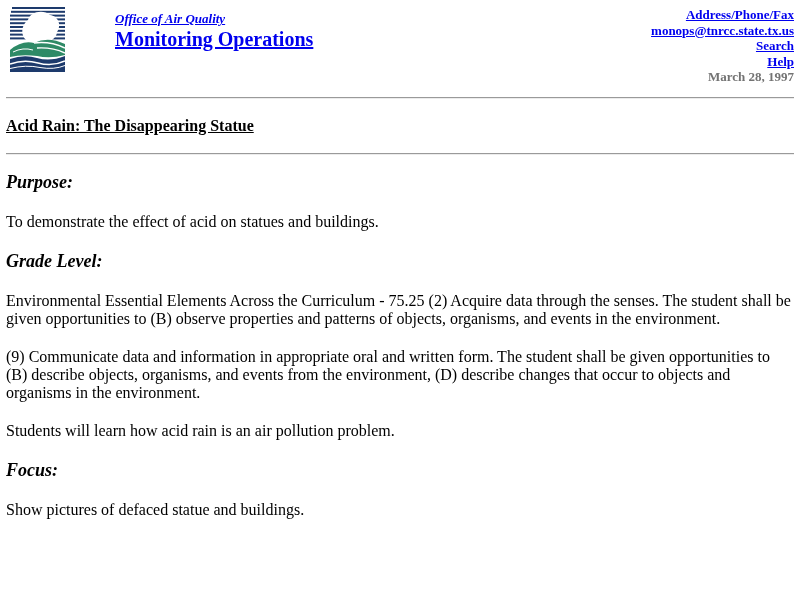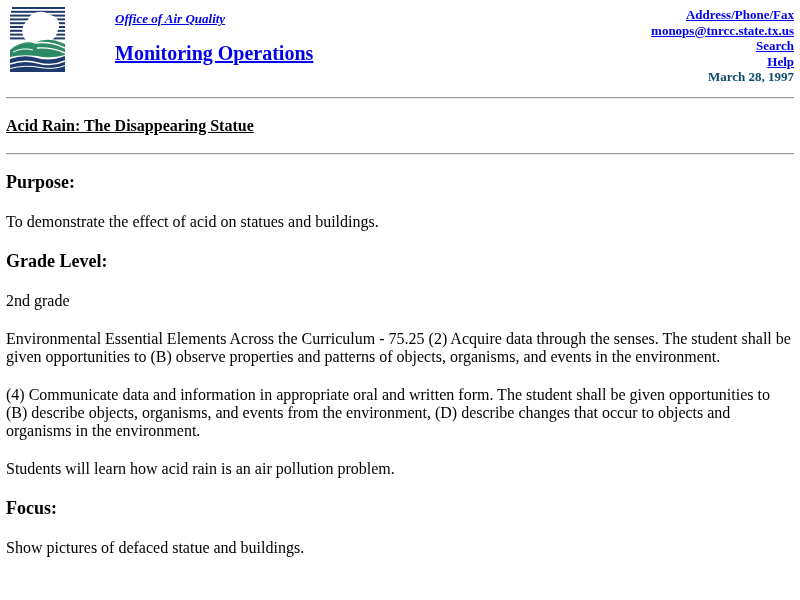--- a/index.html
+++ b/index.html
@@ -15,39 +15,39 @@
   a.link {
     color: #0000EE;
     font-weight: bold;
     text-decoration: underline;
     cursor: pointer;
   }
   .header { display: flex; align-items: flex-start; }
   .logo-wrap { margin: 1px 0 0 4px; width: 55px; height: 66px; }
   .header-center { margin-left: 50px; padding-top: 4px; }
   .office-link { font-size: 13px; font-style: italic; }
-  .monitoring-link { font-size: 20px; display: inline-block; margin-top: 15px; }
+  .monitoring-link { font-size: 20px; display: inline-block; margin-top: 1px; }
   .header-right {
     margin-left: auto;
     text-align: right;
     font-size: 13px;
     line-height: 15.5px;
     padding-top: 2px;
   }
   .header-right a { display: block; }
-  .date-line { font-weight: bold; color: #0c4a6e; }
+  .date-line { font-weight: bold; color: #737373; }
   hr {
     border: 0;
     border-top: 1px solid #9a9a9a;
     border-bottom: 1px solid #ececec;
     height: 0;
     margin: 12px 0 13px 0;
   }
   .doc-title { font-weight: bold; font-size: 16px; margin: 18px 0; text-decoration: underline; }
-  h3 { font-size: 18px; font-weight: bold; margin: 17px 0; }
+  h3 { font-size: 18px; font-weight: bold; margin: 17px 0; font-style: italic; }
   p { margin: 20px 0; }
 </style>
 </head>
 <body>
 
 <div class="header">
   <div class="logo-wrap">
     <svg width="55" height="66" viewBox="0 0 55 66" xmlns="http://www.w3.org/2000/svg">
       <rect x="0" y="0" width="55" height="66" fill="#ffffff"></rect>
       <g fill="#1d3a6c">
@@ -89,24 +89,23 @@
 <div class="doc-title">Acid Rain: The Disappearing Statue</div>
 
 <hr>
 
 <div>
 
   <h3>Purpose:</h3>
   <p>To demonstrate the effect of acid on statues and buildings.</p>
 
   <h3>Grade Level:</h3>
-  <p>2nd grade</p>
 
   <p>Environmental Essential Elements Across the Curriculum - 75.25 (2) Acquire data through the senses. The student shall be given opportunities to (B) observe properties and patterns of objects, organisms, and events in the environment.</p>
-  <p>(4) Communicate data and information in appropriate oral and written form. The student shall be given opportunities to (B) describe objects, organisms, and events from the environment, (D) describe changes that occur to objects and organisms in the environment.</p>
+  <p>(9) Communicate data and information in appropriate oral and written form. The student shall be given opportunities to (B) describe objects, organisms, and events from the environment, (D) describe changes that occur to objects and organisms in the environment.</p>
 
   <p>Students will learn how acid rain is an air pollution problem.</p>
 
   <h3>Focus:</h3>
   <p>Show pictures of defaced statue and buildings.</p>
 
   <p class="lines">
     </p>
 
   <p></p>

